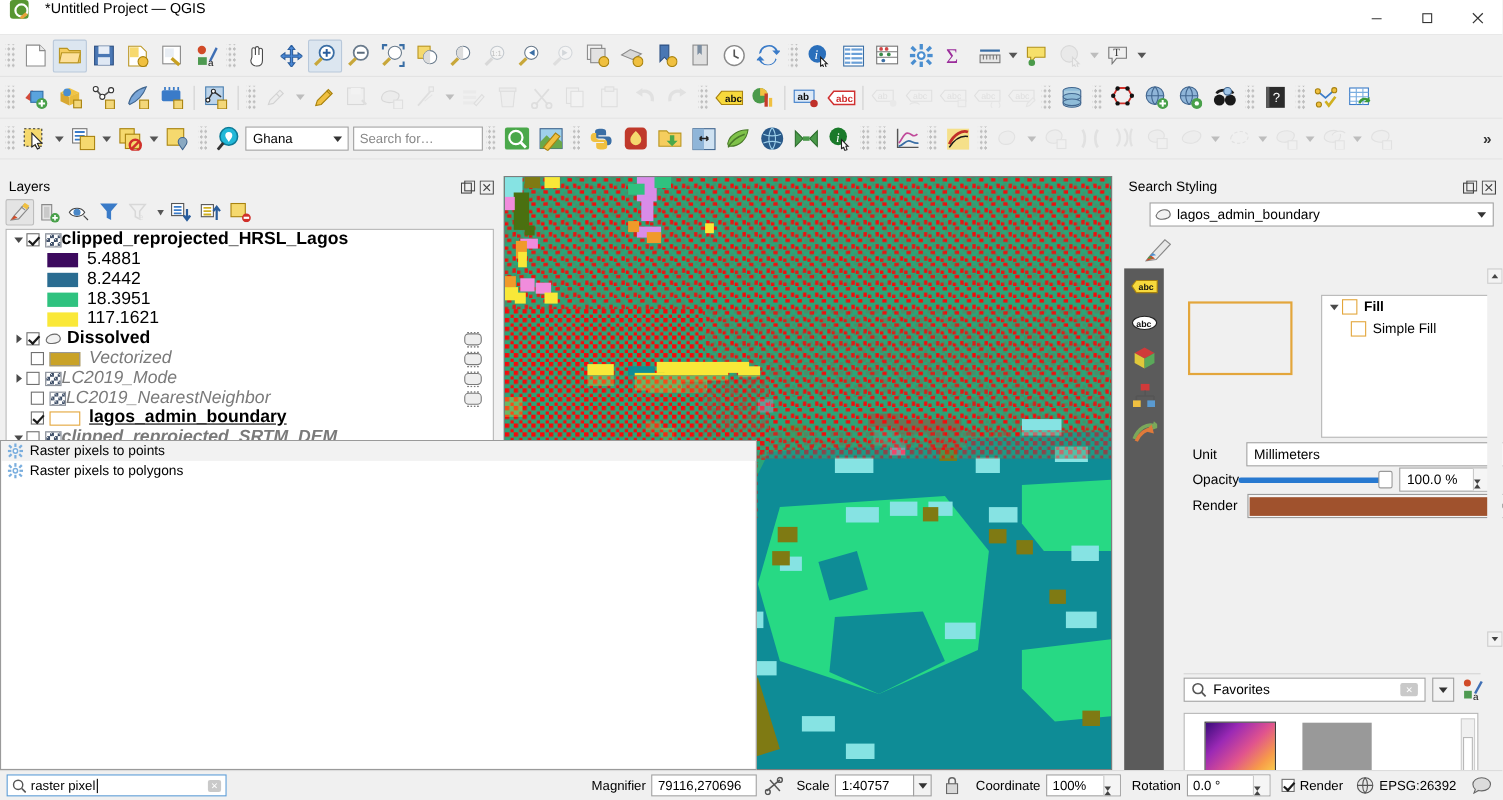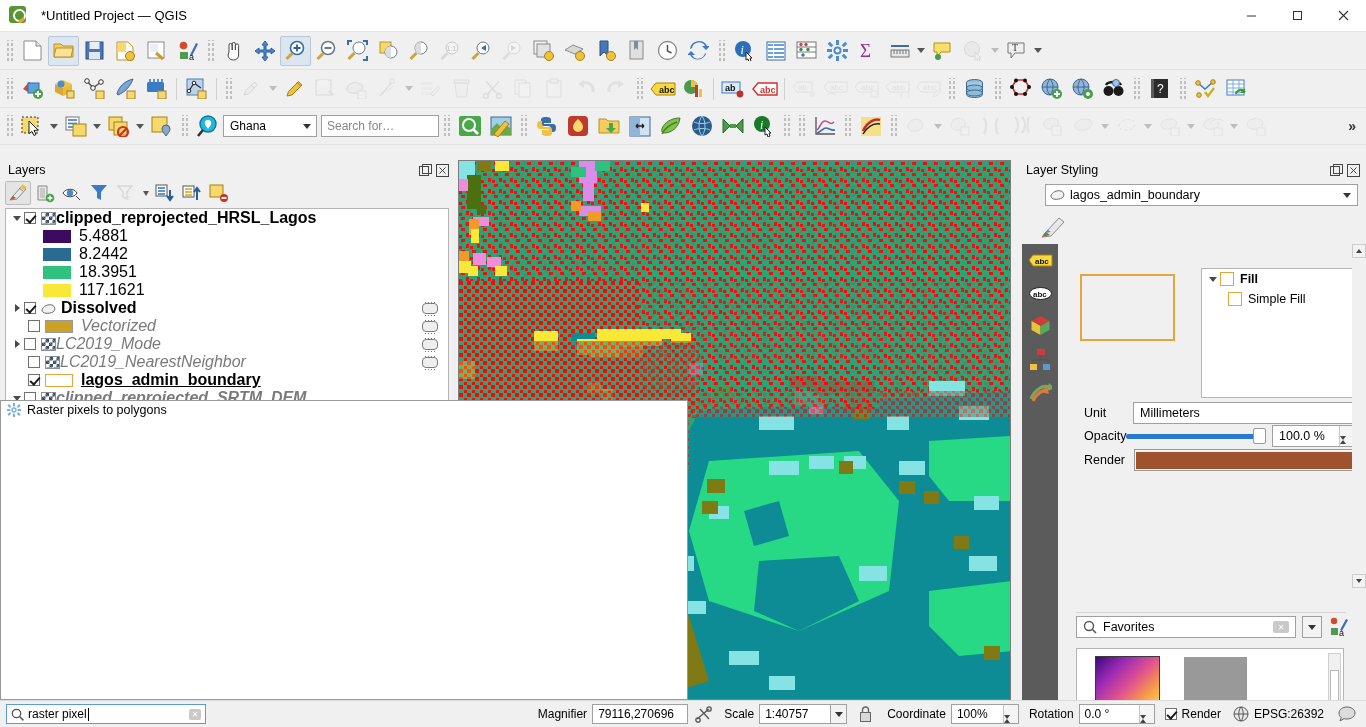--- a/index.html
+++ b/index.html
@@ -10,21 +10,21 @@
     font-family: "Liberation Sans", sans-serif;
     font-size: 12px;
     background: #f0f0f0;
     color: #000;
   }
   #app { position: relative; width: 1366px; height: 727px; }
 
   
   .titlebar {
     height: 32px; background: #ffffff;
-    display: flex; align-items: center;
+    display: flex; 
     border-bottom: 1px solid #e6e6e6;
   }
   .tb-icon { width: 26px; height: 20px; margin-left: 9px; position: relative; }
   .qgis-logo {
     width: 17px; height: 17px; border-radius: 3px;
     background: #589632; position: relative; overflow: hidden;
   }
   .qgis-logo:after {
     content:""; position:absolute; left:4px; top:3px;
     width:9px; height:9px; border:2px solid #fff; border-radius:50%;
@@ -1248,20 +1248,39 @@
 
         <div class="ltree-row" style="padding-left:4px">
           <span class="exp down"></span>
           <span class="cb"></span>
           <span class="raster-ico"></span>
           <span class="lbl i b">clipped_reprojected_SRTM_DEM</span>
         </div>
       </div>
 
       <div class="proc-popup">
+        <div class="proc-item alt">
+          <span class="gear-ico">
+            <svg width="14" height="14" viewBox="0 0 21 21">
+                <g fill="#7aaede">
+                  <circle cx="10.5" cy="10.5" r="4"></circle>
+                  <rect x="9" y="0" width="3" height="5"></rect>
+                  <rect x="9" y="16" width="3" height="5"></rect>
+                  <rect x="0" y="9" width="5" height="3"></rect>
+                  <rect x="16" y="9" width="5" height="3"></rect>
+                  <rect x="2" y="2" width="3" height="5" transform="rotate(-45 3.5 4.5)"></rect>
+                  <rect x="16" y="14" width="3" height="5" transform="rotate(-45 17.5 16.5)"></rect>
+                  <rect x="16" y="2" width="3" height="5" transform="rotate(45 17.5 4.5)"></rect>
+                  <rect x="2" y="14" width="3" height="5" transform="rotate(45 3.5 16.5)"></rect>
+                </g>
+                <circle cx="10.5" cy="10.5" r="2" fill="#fff"></circle>
+              </svg>
+          </span>
+          <span>Raster pixels to points</span>
+        </div>
         <div class="proc-item">
           <span class="gear-ico">
             <svg width="14" height="14" viewBox="0 0 21 21">
                 <g fill="#7aaede">
                   <circle cx="10.5" cy="10.5" r="4"></circle>
                   <rect x="9" y="0" width="3" height="5"></rect>
                   <rect x="9" y="16" width="3" height="5"></rect>
                   <rect x="0" y="9" width="5" height="3"></rect>
                   <rect x="16" y="9" width="5" height="3"></rect>
                   <rect x="2" y="2" width="3" height="5" transform="rotate(-45 3.5 4.5)"></rect>
@@ -1424,21 +1443,21 @@
 
         <rect x="0" y="230" width="553" height="26" fill="url(#noiseTop)" opacity="0.55"></rect>
         <rect x="240" y="200" width="180" height="46" fill="url(#noiseTop2)" opacity="0.7"></rect>
         <rect x="0" y="180" width="240" height="70" fill="url(#noiseTop)" opacity="0.7"></rect>
         <rect x="0" y="240" width="230" height="70" fill="url(#noiseTop)" opacity="0.5"></rect>
       </svg>
     </div>
 
     <div class="panel-right">
       <div class="panel-title">
-        <span>Layer Styling</span>
+        <span>Search Styling</span>
         <span class="ptools">
           <span class="pt-ico">
             <svg width="13" height="13" viewBox="0 0 13 13">
                 <rect x="0.5" y="2.5" width="9" height="9" fill="none" stroke="#444"></rect>
                 <rect x="3.5" y="0.5" width="9" height="9" fill="none" stroke="#444"></rect>
               </svg>
           </span>
           <span class="pt-ico">
             <svg width="13" height="13" viewBox="0 0 13 13">
                 <rect x="0.5" y="0.5" width="12" height="12" fill="none" stroke="#444"></rect>

